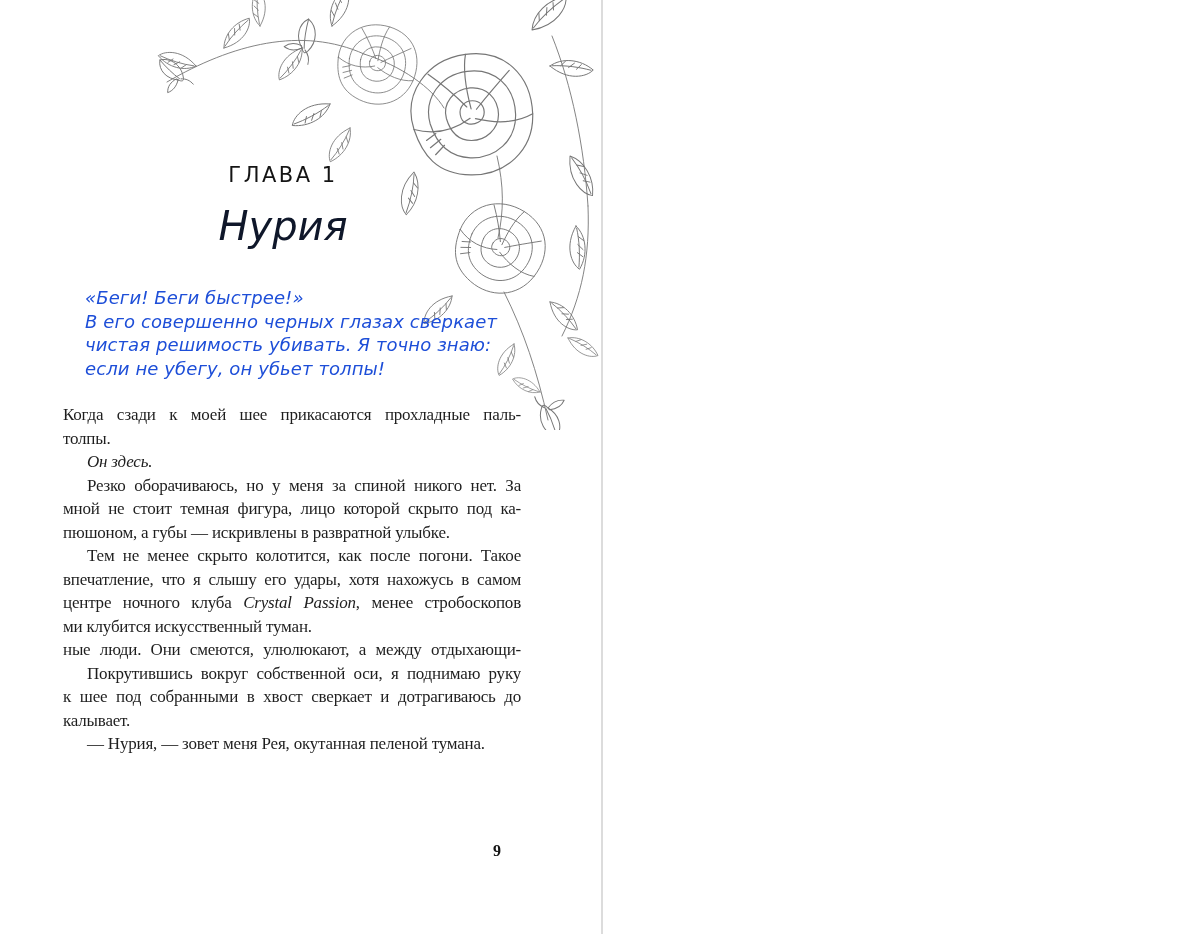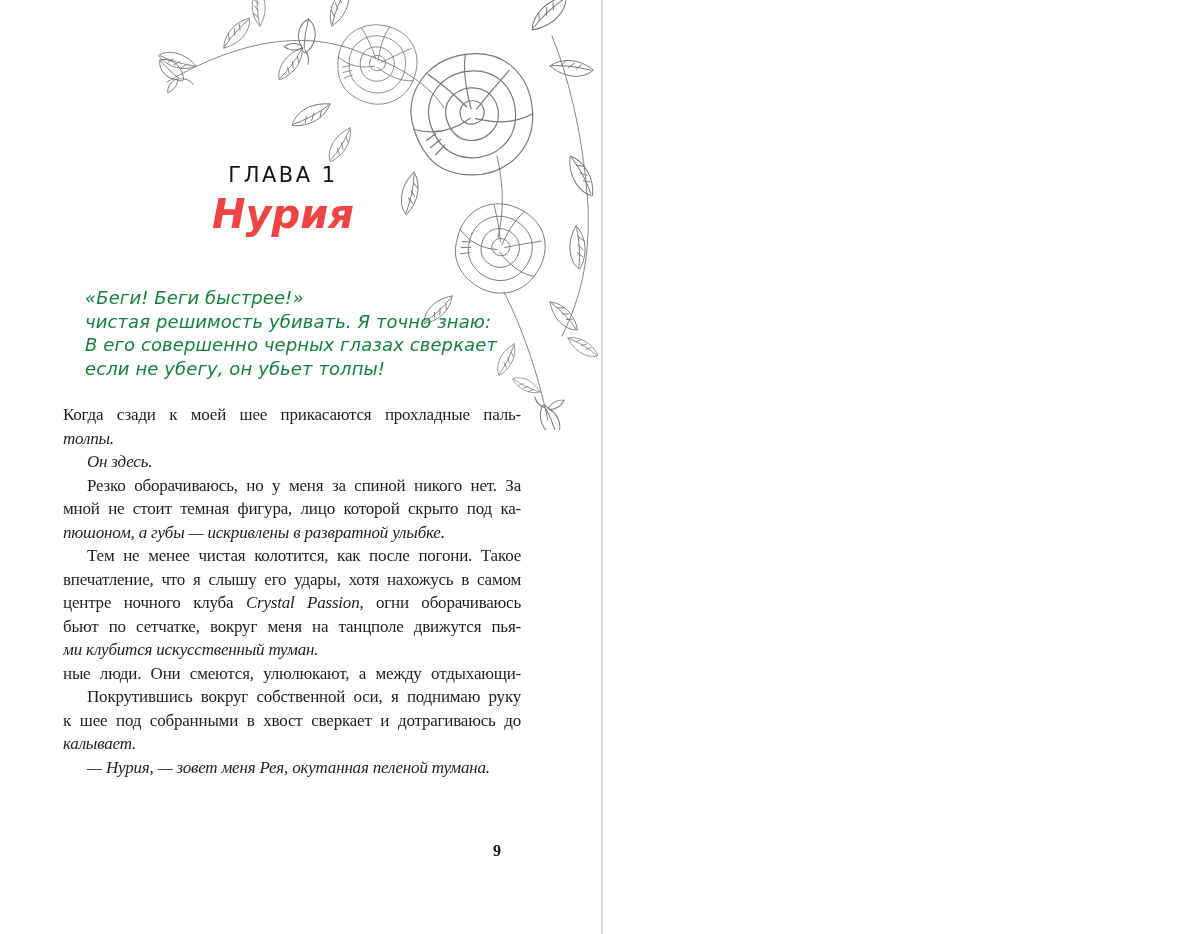--- a/index.html
+++ b/index.html
@@ -14,41 +14,41 @@
 
   #rose-art{position:absolute;left:152px;top:-4px;width:452px;height:434px;z-index:0;}
   #rose-art path{fill:none;stroke:#767676;stroke-width:0.9;stroke-linecap:round;stroke-linejoin:round;}
 
   #chapter-heading{position:absolute;left:63px;top:163px;width:440px;text-align:center;z-index:2;}
   #chapter-label{
     font-family:"DejaVu Sans", sans-serif;font-size:21px;font-weight:500;
     letter-spacing:2.5px;color:#141414;line-height:24px;
   }
   #chapter-title{
-    font-family:"DejaVu Sans", sans-serif;font-style:italic;font-weight:700;
-    font-size:40px;line-height:46px;color:#ef4444;margin-top:4px;
+    font-family:"DejaVu Sans", sans-serif;font-style:italic;font-weight:400;
+    font-size:40px;line-height:46px;color:#0f172a;margin-top:16px;
   }
 
   #epigraph{
     position:absolute;left:85px;top:286px;width:420px;z-index:2;
     font-family:"DejaVu Sans", sans-serif;font-style:italic;font-size:18px;
-    line-height:23.5px;color:#15803d;letter-spacing:0.1px;
+    line-height:23.5px;color:#1d4ed8;letter-spacing:0.1px;
   }
   .ep-line{height:23.5px;overflow:hidden;}
 
   .body-text{
     position:absolute;z-index:2;
     font-family:"Liberation Serif", serif;font-size:17px;line-height:23.5px;
     letter-spacing:-0.2px;color:#1e1e1e;
   }
   #left-body{left:63px;top:403px;width:458px;}
 
   .bline{height:23.5px;overflow:hidden;}
   .bline.just{text-align:justify;text-align-last:justify;}
-  .bline.last{text-align:left;font-style:italic;}
+  .bline.last{text-align:left;}
   .bline.ind{padding-left:24px;}
   .para.it,.it{font-style:italic;}
 
   .pagenum{
     position:absolute;top:842px;width:26px;text-align:center;z-index:2;
     font-family:"Liberation Serif", serif;font-weight:bold;font-size:16px;color:#141414;
   }
   #pagenum-left{left:484px;}
 </style>
 </head>
@@ -118,42 +118,41 @@
 
 <div id="divider"></div>
 
 <div class="page" id="left-page">
   <div id="chapter-heading">
     <div id="chapter-label">ГЛАВА 1</div>
     <div id="chapter-title">Нурия</div>
   </div>
   <div id="epigraph">
       <div class="ep-line">«Беги! Беги быстрее!»</div>
+      <div class="ep-line">В его совершенно черных глазах сверкает</div>
       <div class="ep-line">чистая решимость убивать. Я точно знаю:</div>
-      <div class="ep-line">В его совершенно черных глазах сверкает</div>
       <div class="ep-line">если не убегу, он убьет толпы!</div>
     </div>
   <div class="body-text" id="left-body">
       <div class="para">
         <div class="bline just">Когда сзади к моей шее прикасаются прохладные паль-</div>
         <div class="bline last">толпы.</div>
       </div>
       <div class="para it">
         <div class="bline last ind">Он здесь.</div>
       </div>
       <div class="para">
         <div class="bline just ind">Резко оборачиваюсь, но у меня за спиной никого нет. За</div>
         <div class="bline just">мной не стоит темная фигура, лицо которой скрыто под ка-</div>
         <div class="bline last">пюшоном, а губы — искривлены в развратной улыбке.</div>
       </div>
       <div class="para">
-        <div class="bline just ind">Тем не менее чистая колотится, как после погони. Такое</div>
+        <div class="bline just ind">Тем не менее скрыто колотится, как после погони. Такое</div>
         <div class="bline just">впечатление, что я слышу его удары, хотя нахожусь в самом</div>
-        <div class="bline just"><span>центре ночного клуба </span><span class="it">Crystal Passion</span><span>, огни оборачиваюсь</span></div>
-        <div class="bline just">бьют по сетчатке, вокруг меня на танцполе движутся пья-</div>
+        <div class="bline just"><span>центре ночного клуба </span><span class="it">Crystal Passion</span><span>, менее стробоскопов</span></div>
         <div class="bline last">ми клубится искусственный туман.</div>
         <div class="bline just">ные люди. Они смеются, улюлюкают, а между отдыхающи-</div>
       </div>
       <div class="para">
         <div class="bline just ind">Покрутившись вокруг собственной оси, я поднимаю руку</div>
         <div class="bline just">к шее под собранными в хвост сверкает и дотрагиваюсь до</div>
         <div class="bline last">калывает.</div>
       </div>
       <div class="para">
         <div class="bline last ind">— Нурия, — зовет меня Рея, окутанная пеленой тумана.</div>

